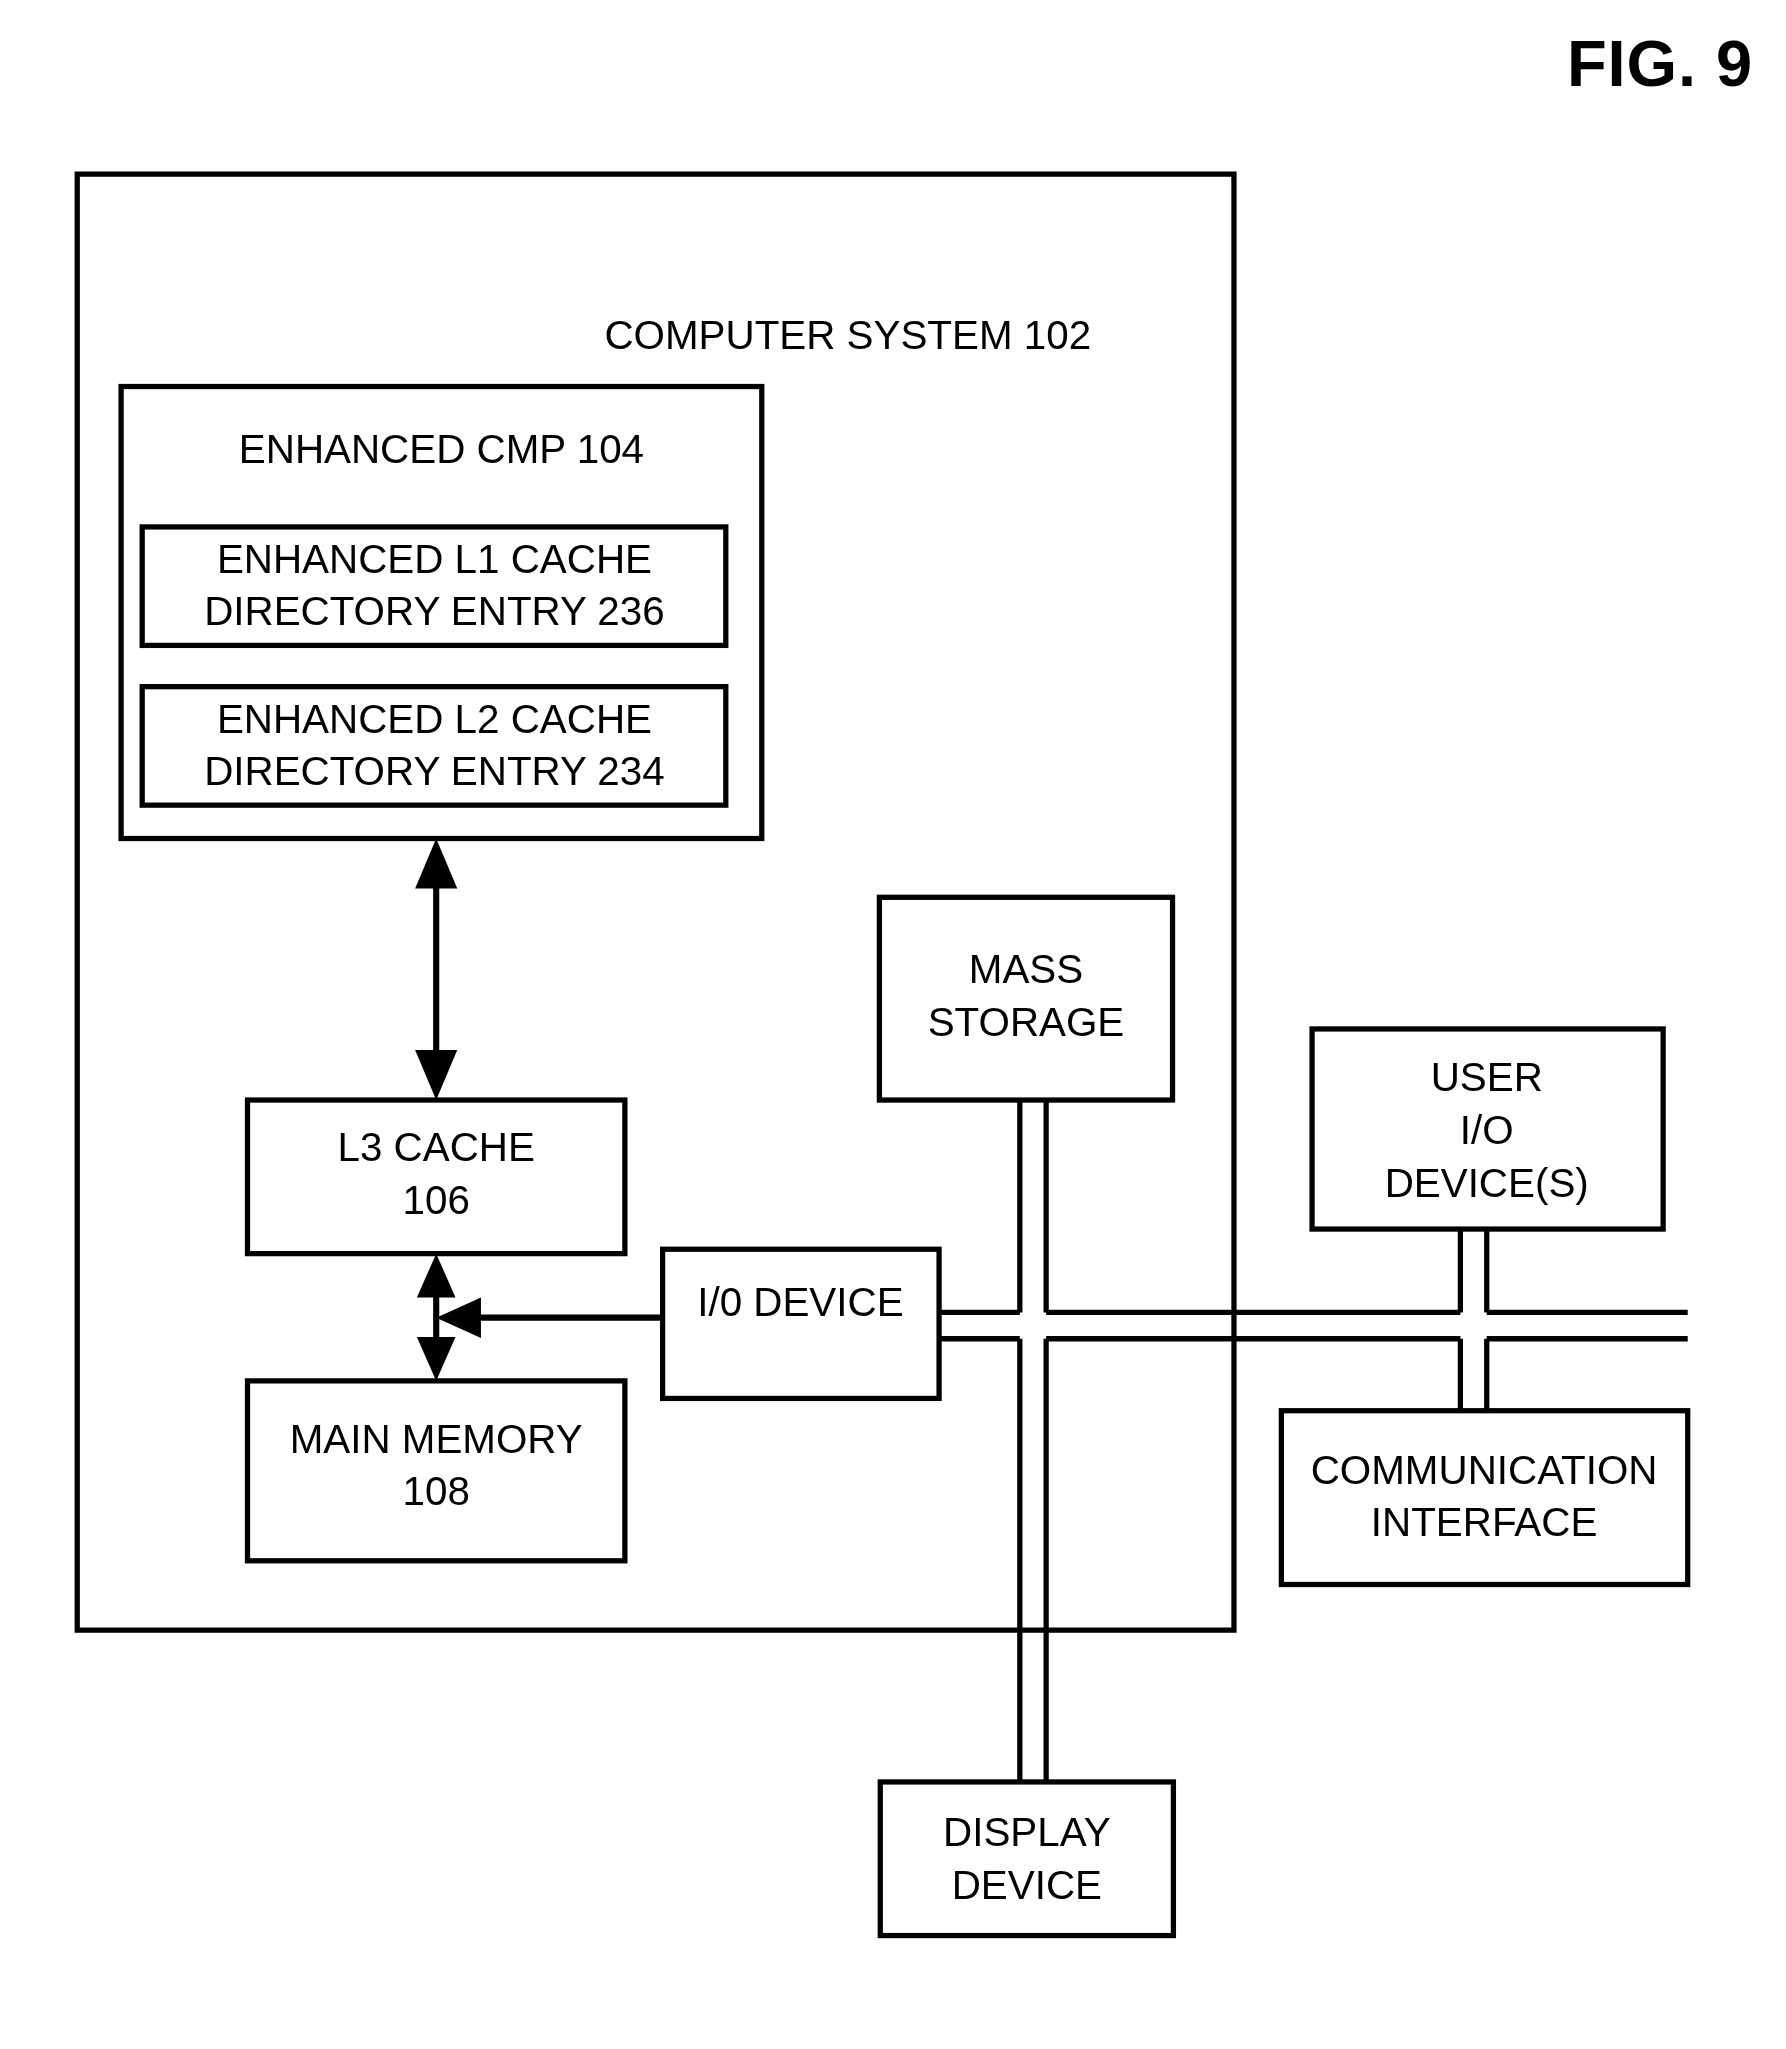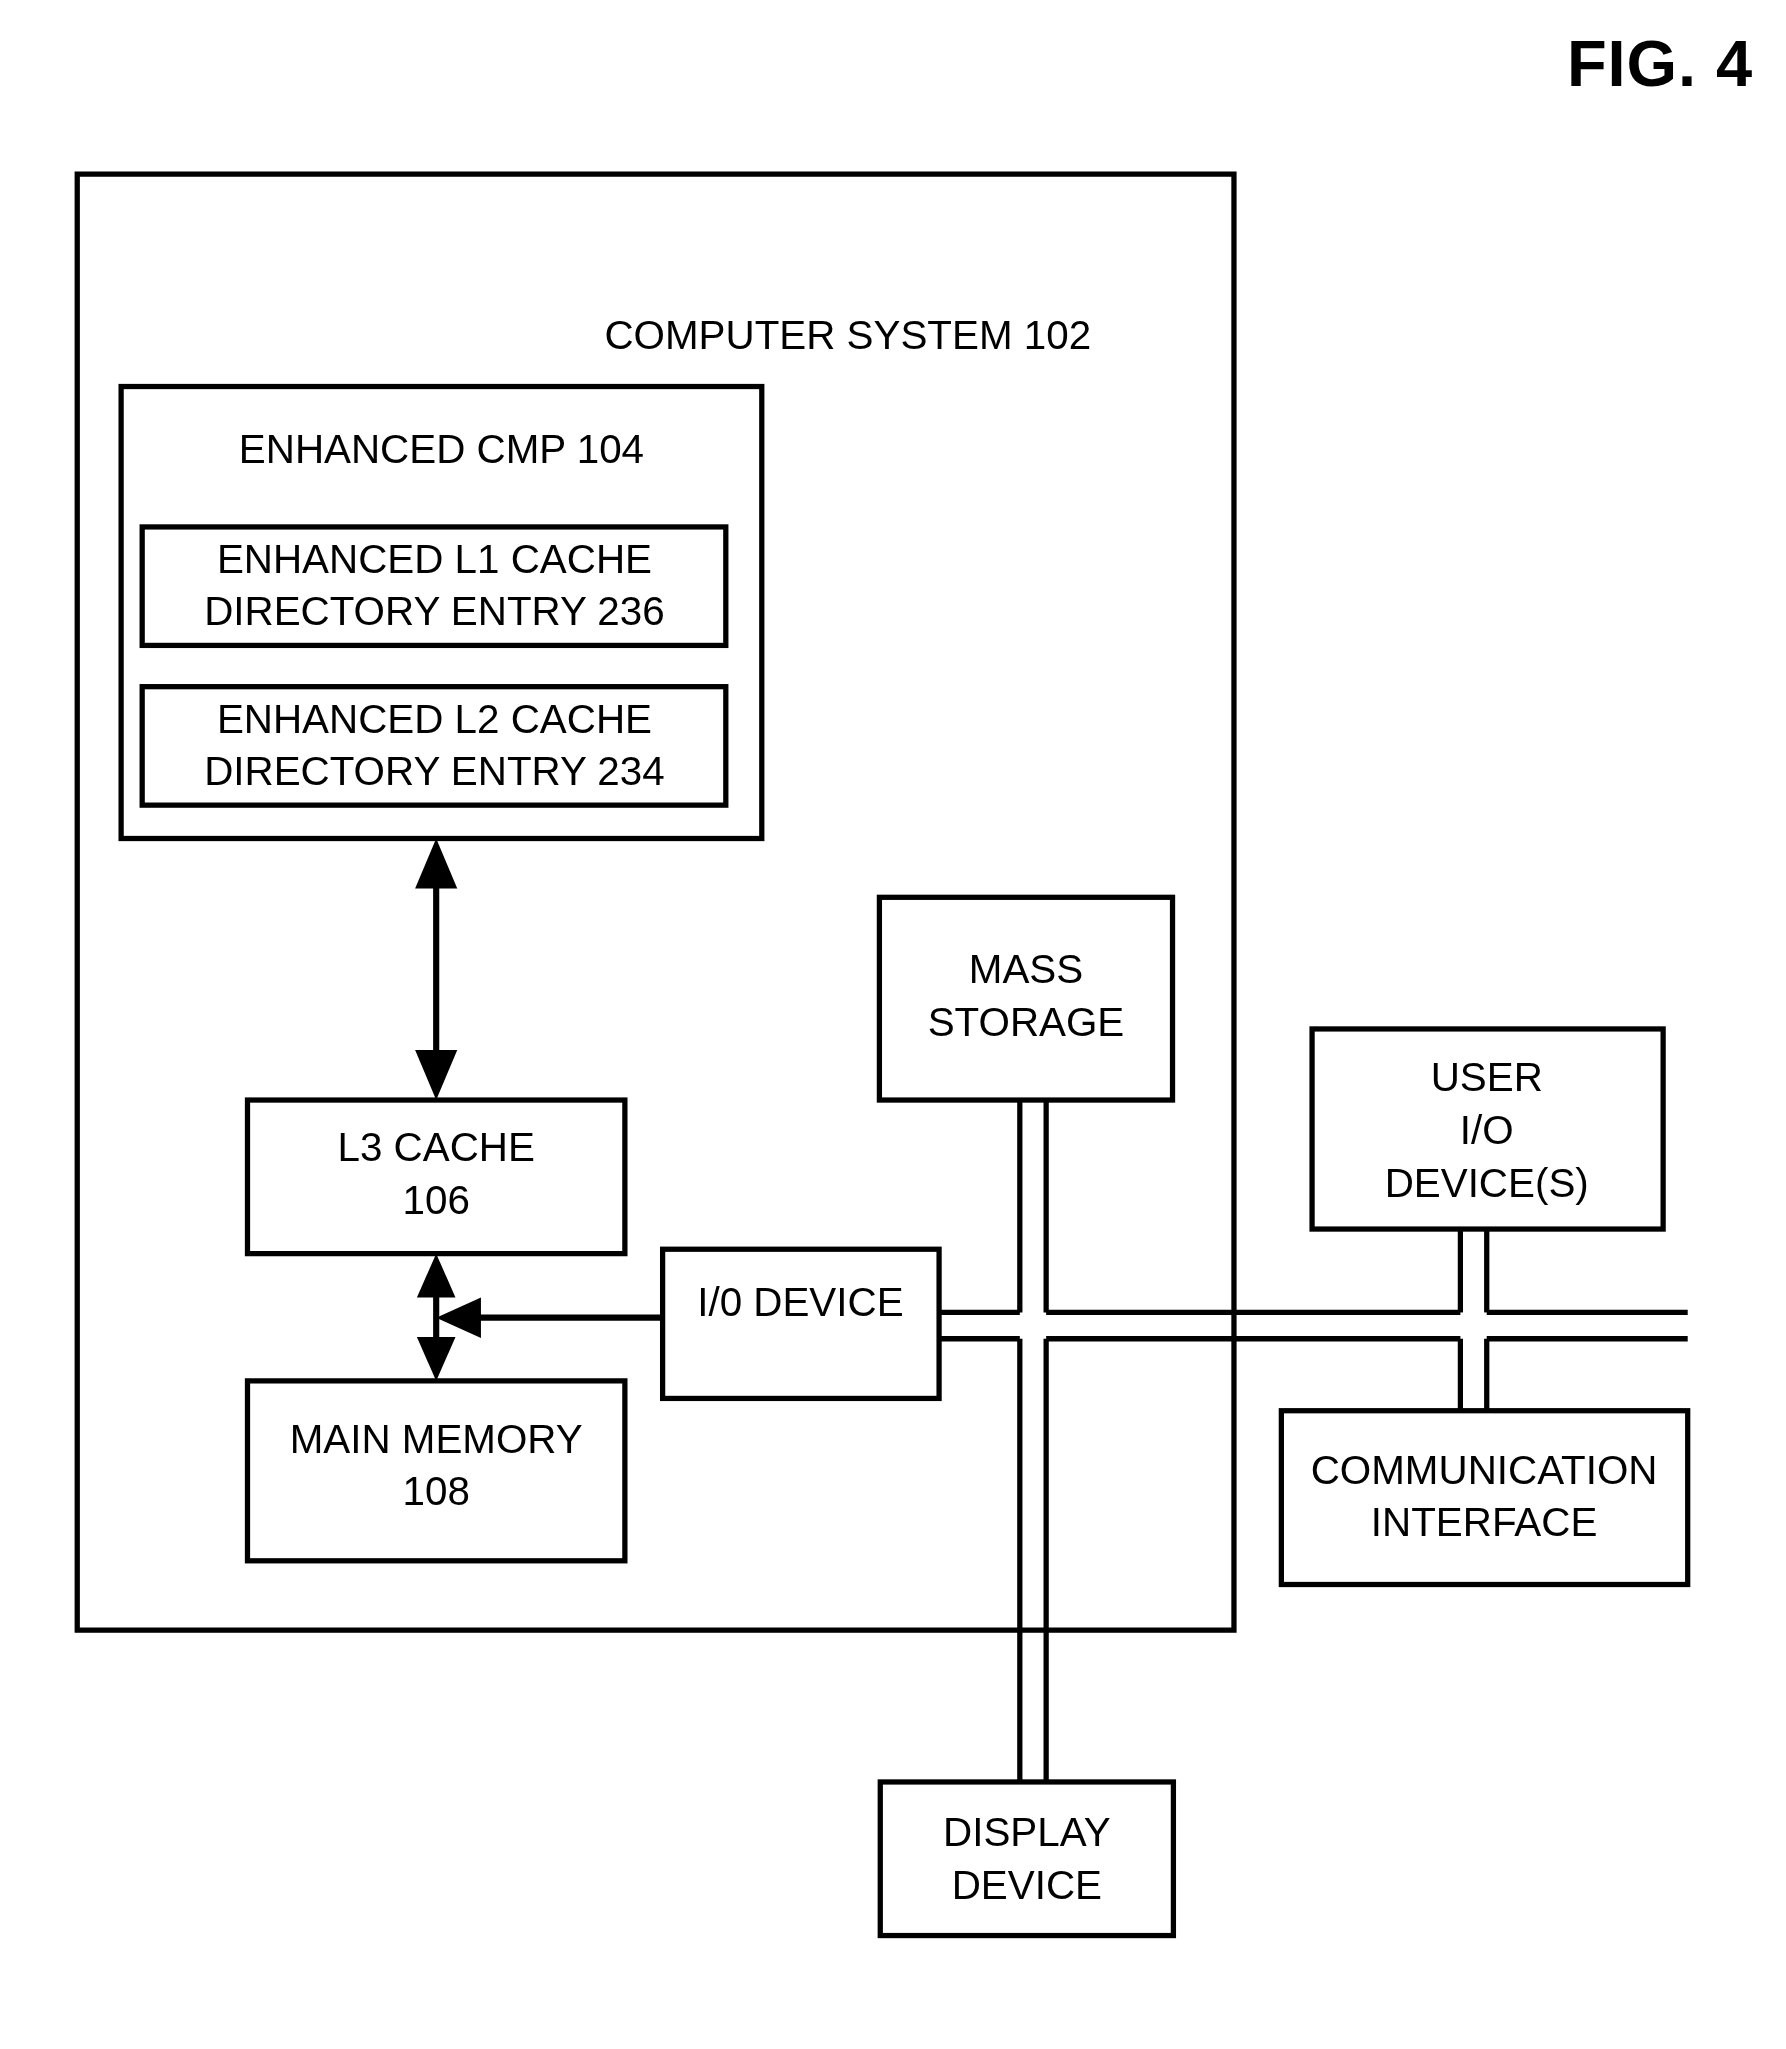--- a/index.html
+++ b/index.html
@@ -62,21 +62,21 @@
     fill: #000000;
     text-anchor: middle;
     dominant-baseline: alphabetic;
   }
 </style>
 </head>
 <body>
 
 <div id="page">
 
-  <div id="fig-title">FIG. 4</div>
+  <div id="fig-title">FIG. 9</div>
 
   <svg id="diagram" viewBox="0 0 2035 2335">
 
     <g>
       <path class="ln" d="M 1162 1253 L 1162 1495"></path>
       <path class="ln" d="M 1192 1253 L 1192 1495"></path>
       <path class="ln" d="M 1162 1525 L 1162 2030"></path>
       <path class="ln" d="M 1192 1525 L 1192 2030"></path>
     </g>
 

